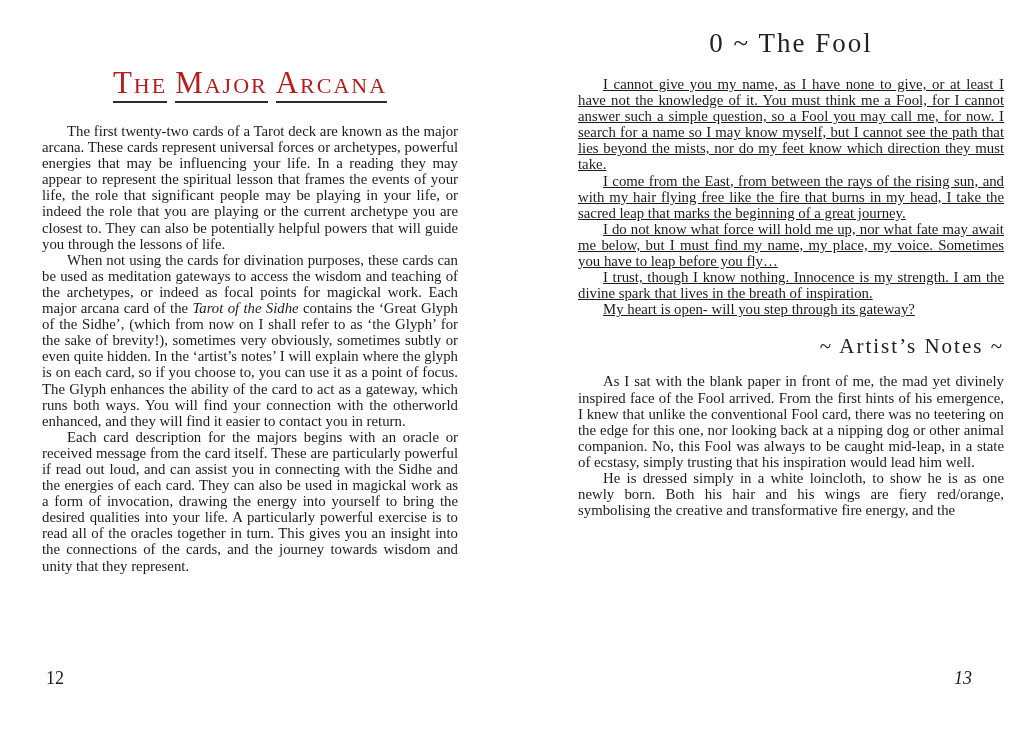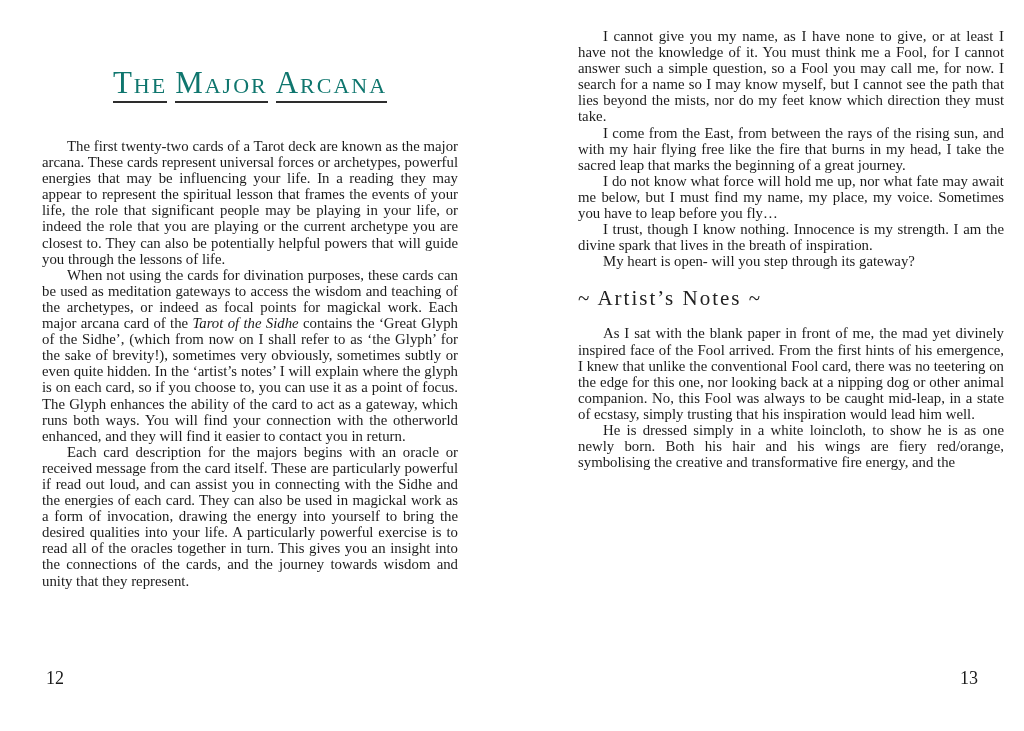--- a/index.html
+++ b/index.html
@@ -21,97 +21,98 @@
 
   
   .title-major {
     margin: 64px 0 0 0;
     text-align: center;
     font-weight: normal;
     font-variant: small-caps;
     font-size: 31px;
     line-height: 38px;
     letter-spacing: 2px;
-    color: #0f766e;
+    color: #b91c1c;
   }
   .title-major .tw {
     border-bottom: 2px solid #2d2d2d;
     padding-bottom: 1px;
     margin: 0 4px;
   }
   .title-card {
     margin: 26px 0 0 0;
     text-align: center;
     font-weight: normal;
     font-size: 27px;
     line-height: 34px;
     letter-spacing: 2px;
     color: #222222;
   }
   .title-notes {
     margin: 16px 0 14px 0;
-    text-align: left;
+    text-align: right;
     font-weight: normal;
     font-size: 21px;
     line-height: 26px;
     letter-spacing: 2px;
     color: #222222;
   }
 
   .body p {
     margin: 0;
     font-size: 14.8px;
     line-height: 16.1px;
     text-align: justify;
     text-indent: 25px;
     hyphens: auto;
     -webkit-hyphens: auto;
   }
-  .page-left .body { margin-top: 36px; }
-  .oracle { margin-top: 28px; }
+  .page-left .body { margin-top: 21px; }
+  .oracle { margin-top: 16px; text-decoration: underline; }
 
   .keywords {
     margin: 20px 56px 0 45px;
     font-variant: small-caps;
     font-size: 15px;
     line-height: 18px;
     text-align: justify;
     text-indent: 0;
     hyphens: none;
   }
 
   .it { font-style: italic; }
 
   .pagenum {
     position: absolute;
     bottom: 42px;
     font-size: 18px;
     color: #1b1b1b;
   }
   .pn-left  { left: 4px; }
-  .pn-right { right: 26px; }
+  .pn-right { right: 32px; font-style: italic; }
 </style>
 </head>
 <body>
 
 <div class="spread">
 
   <section class="page page-left">
     <h1 class="title-major"><span class="tw">The</span><span class="tw">Major</span><span class="tw">Arcana</span></h1>
 
     <div class="body">
       <p>The first twenty-two cards of a Tarot deck are known as the major arcana. These cards represent universal forces or archetypes, powerful energies that may be influencing your life. In a reading they may appear to represent the spiritual lesson that frames the events of your life, the role that significant people may be playing in your life, or indeed the role that you are playing or the current archetype you are closest to. They can also be potentially helpful powers that will guide you through the lessons of life.</p>
       <p><span>When not using the cards for divination purposes, these cards can be used as meditation gateways to access the wisdom and teaching of the archetypes, or indeed as focal points for magickal work. Each major arcana card of the </span><em class="it">Tarot of the Sidhe</em><span> contains the ‘Great Glyph of the Sidhe’, (which from now on I shall refer to as ‘the Glyph’ for the sake of brevity!), sometimes very obviously, sometimes subtly or even quite hidden. In the ‘artist’s notes’ I will explain where the glyph is on each card, so if you choose to, you can use it as a point of focus. The Glyph enhances the ability of the card to act as a gateway, which runs both ways. You will find your connection with the otherworld enhanced, and they will find it easier to contact you in return.</span></p>
       <p>Each card description for the majors begins with an oracle or received message from the card itself. These are particularly powerful if read out loud, and can assist you in connecting with the Sidhe and the energies of each card. They can also be used in magickal work as a form of invocation, drawing the energy into yourself to bring the desired qualities into your life. A particularly powerful exercise is to read all of the oracles together in turn. This gives you an insight into the connections of the cards, and the journey towards wisdom and unity that they represent.</p>
     </div>
 
     <div class="pagenum pn-left">12</div>
   </section>
 
   <section class="page page-right">
+    <h2 class="title-card">0 ~ The Fool</h2>
 
     <div class="body oracle">
       <p>I cannot give you my name, as I have none to give, or at least I have not the knowledge of it. You must think me a Fool, for I cannot answer such a simple question, so a Fool you may call me, for now. I search for a name so I may know myself, but I cannot see the path that lies beyond the mists, nor do my feet know which direction they must take.</p>
       <p>I come from the East, from between the rays of the rising sun, and with my hair flying free like the fire that burns in my head, I take the sacred leap that marks the beginning of a great journey.</p>
       <p>I do not know what force will hold me up, nor what fate may await me below, but I must find my name, my place, my voice. Sometimes you have to leap before you fly…</p>
       <p>I trust, though I know nothing. Innocence is my strength. I am the divine spark that lives in the breath of inspiration.</p>
       <p>My heart is open- will you step through its gateway?</p>
     </div>
 
 

